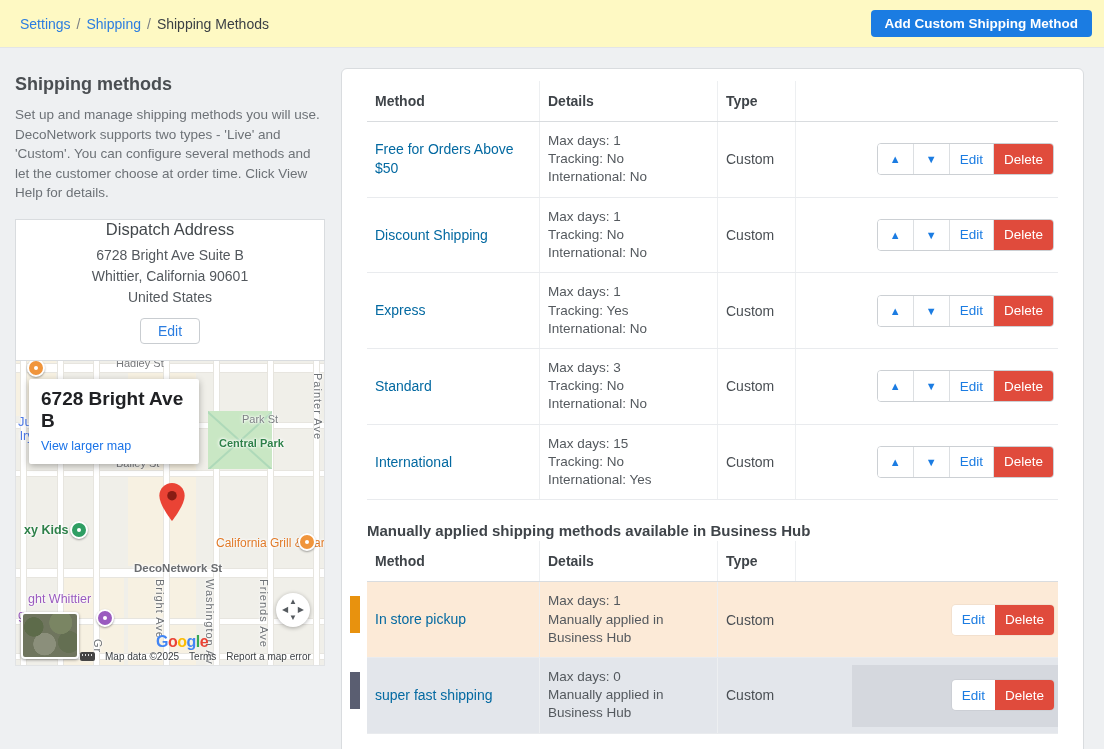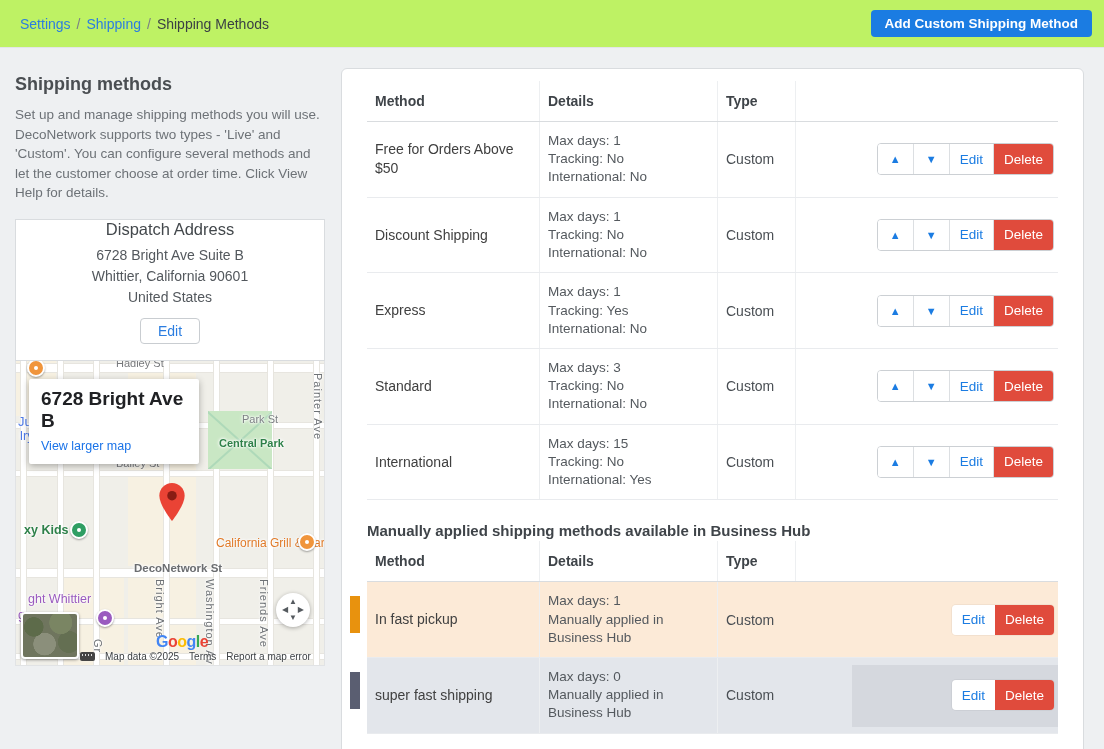--- a/index.html
+++ b/index.html
@@ -2,21 +2,21 @@
 <html><head>
 <meta charset="utf-8">
 <style>
   * { margin:0; padding:0; box-sizing:border-box; }
   html,body { width:1104px; height:749px; overflow:hidden;
     font-family:"Liberation Sans", sans-serif; background:#eef0f2; color:#44494e; }
   a { text-decoration:none; cursor:pointer; }
   button { font-family:"Liberation Sans", sans-serif; border:none; background:none; cursor:pointer; }
 
   
-  .topbar { height:48px; background:#bef264; border-bottom:1px solid #e3e5e7;
+  .topbar { height:48px; background:#fef9c3; border-bottom:1px solid #e3e5e7;
     display:flex; align-items:center; justify-content:space-between; padding:0 12px 0 20px; }
   .crumbs { font-size:14px; color:#7a7f84; display:flex; gap:6px; align-items:center; }
   .crumbs a { color:#2b7de0; }
   .crumbs .current { color:#3a3f44; }
   .top-actions { display:flex; gap:8px; }
   .btn-primary { background:#1b7ce2; color:#fff; font-size:13.5px; font-weight:bold;
     padding:6px 14px; border-radius:4px; }
 
   
   .content { display:flex; gap:16px; padding:20px 20px 0 15px; align-items:flex-start; }
@@ -94,21 +94,21 @@
   .thead { border-bottom:1px solid #d9dcdf; }
   .trow { border-bottom:1px solid #e9ebee; position:relative; }
   .td { display:flex; flex-direction:column; justify-content:center; padding:10px 12px 10px 8px; }
   .c-method { width:172px; flex:none; }
   .c-details { width:178px; flex:none; border-left:1px solid #edeff1; }
   .c-type { width:78px; flex:none; border-left:1px solid #edeff1; }
   .c-actions { flex:1; border-left:1px solid #edeff1; flex-direction:row; align-items:center;
     justify-content:flex-end; padding-right:4px; }
   .thead .td { min-height:40px; font-weight:bold; color:#3f4449; font-size:14px; }
   .trow .td { min-height:65px; font-size:14px; }
-  .method-link { color:#404040; font-size:14px; line-height:1.35; }
+  .method-link { color:#0369a1; font-size:14px; line-height:1.35; }
   .detail-line { color:#54595e; font-size:13.5px; line-height:1.35; }
   .type-text { color:#4a4f54; }
 
   .btn-group { display:inline-flex; border:1px solid #ccd0d4; border-radius:4px; overflow:hidden; background:#fff; }
   .bg-btn { min-width:36px; height:30px; display:flex; align-items:center; justify-content:center;
     font-size:13.5px; color:#1b7ce2; border-right:1px solid #dcdfe2; background:#fff; padding:0 10px; }
   .bg-btn.arrow { font-size:11px; padding:0; }
   .bg-btn.delete { background:#e04b3c; color:#fff; border-right:none; }
   .btn-group2 { display:inline-flex; border-radius:4px; overflow:hidden; box-shadow:0 0 0 1px rgba(0,0,0,0.04); }
   .btn-group2 .bg-btn { border-right:none; }
@@ -358,21 +358,21 @@
     <div class="thead">
       <div class="td c-method">Method</div>
       <div class="td c-details">Details</div>
       <div class="td c-type">Type</div>
       <div class="td c-actions"></div>
     </div>
 
     <div class="trow row-hub">
       <div class="edge-bar orange"></div>
       <div class="td c-method">
-          <a class="method-link">In fast pickup</a>
+          <a class="method-link">In store pickup</a>
         </div>
       <div class="td c-details">
         <div class="detail-line">Max days: 1</div>
         <div class="detail-line">Manually applied in Business Hub</div>
       </div>
       <div class="td c-type">
           <span class="type-text">Custom</span>
         </div>
       <div class="td c-actions" style="border-left:none;">
         <div class="btn-group2 z">

